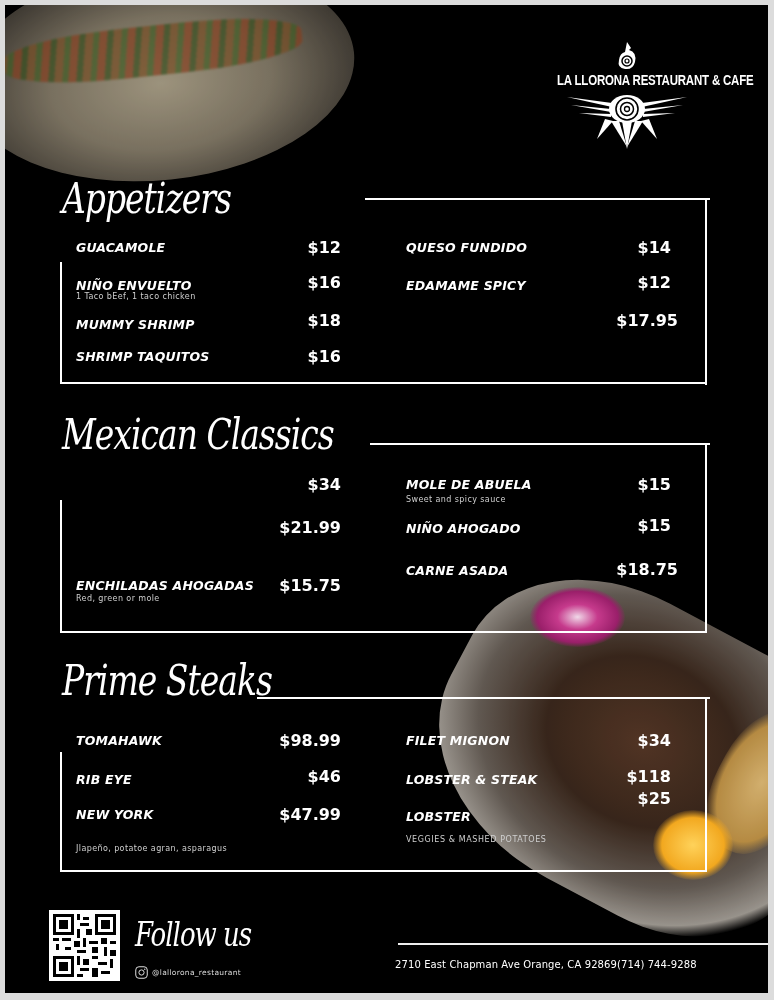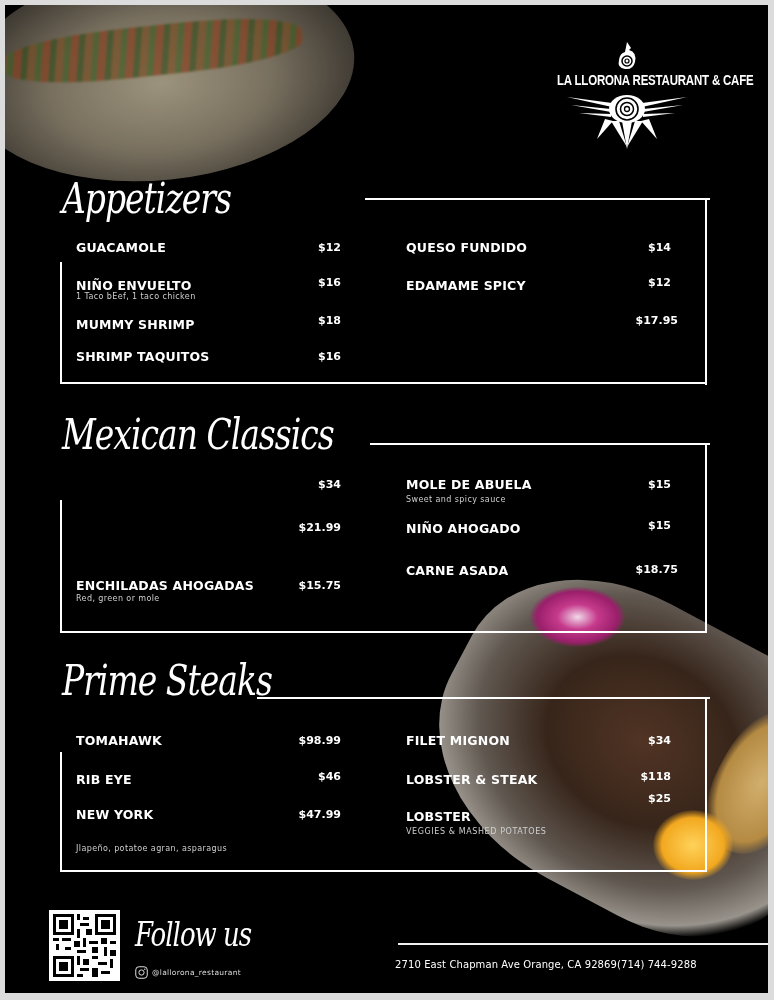--- a/index.html
+++ b/index.html
@@ -69,28 +69,29 @@
   .f-top { height: 0; border-top: 2px solid; }
   .f-right { width: 0; border-right: 2px solid; }
   .f-bottom { height: 0; border-top: 2px solid; }
   .f-left { width: 0; border-left: 2px solid; }
 
   
   .item { position: absolute; }
   .item-name {
     font-weight: bold; font-size: 12.5px; letter-spacing: 0.2px; white-space: nowrap;
     line-height: 15px;
+    font-style: italic;
   }
   .item-desc {
     font-size: 8px; color: #cfcfcf; letter-spacing: 0.4px; line-height: 12px; white-space: nowrap;
   }
   .item-desc.wrap { white-space: normal; width: 190px; }
   .item-desc.caps { text-transform: none; letter-spacing: 0.6px; }
   .price {
-    position: absolute; font-weight: bold; font-size: 11px; line-height: 15px; white-space: nowrap;
+    position: absolute; font-weight: bold; font-size: 16px; line-height: 15px; white-space: nowrap;
     text-align: right; width: 70px;
   }
 
   
   .qr {
     position: absolute; left: 44px; top: 905px; width: 71px; height: 71px; background: #fff; padding: 4px;
   }
   .follow {
     position: absolute; left: 130px; top: 910px; font-family: "DejaVu Serif", serif; font-style: italic;
     font-size: 26px; letter-spacing: -1px; transform: scaleY(1.3); transform-origin: left top;
@@ -243,21 +244,21 @@
   </div>
   <div class="price" style="left:596px;top:728px;">$34</div>
 
   <div class="item" style="left:401px;top:767px;">
     <div class="item-name">LOBSTER &amp; STEAK</div>
   </div>
   <div class="price" style="left:596px;top:764px;">$118</div>
 
   <div class="item" style="left:401px;top:804px;">
     <div class="item-name">LOBSTER</div>
-    <div class="item-desc caps" style="margin-top:2px;">VEGGIES &amp; MASHED POTATOES</div>
+    <div class="item-desc caps" style="margin-top:10px;">VEGGIES &amp; MASHED POTATOES</div>
   </div>
   <div class="price" style="left:596px;top:786px;">$25</div>
 
   <div class="qr">
     <svg width="63" height="63" viewBox="0 0 21 21" shape-rendering="crispEdges">
       <g fill="#000">
         <rect x="0" y="0" width="7" height="7"></rect>
           <rect x="1" y="1" width="5" height="5" fill="#fff"></rect>
           <rect x="2" y="2" width="3" height="3"></rect>
         <rect x="14" y="0" width="7" height="7"></rect>

